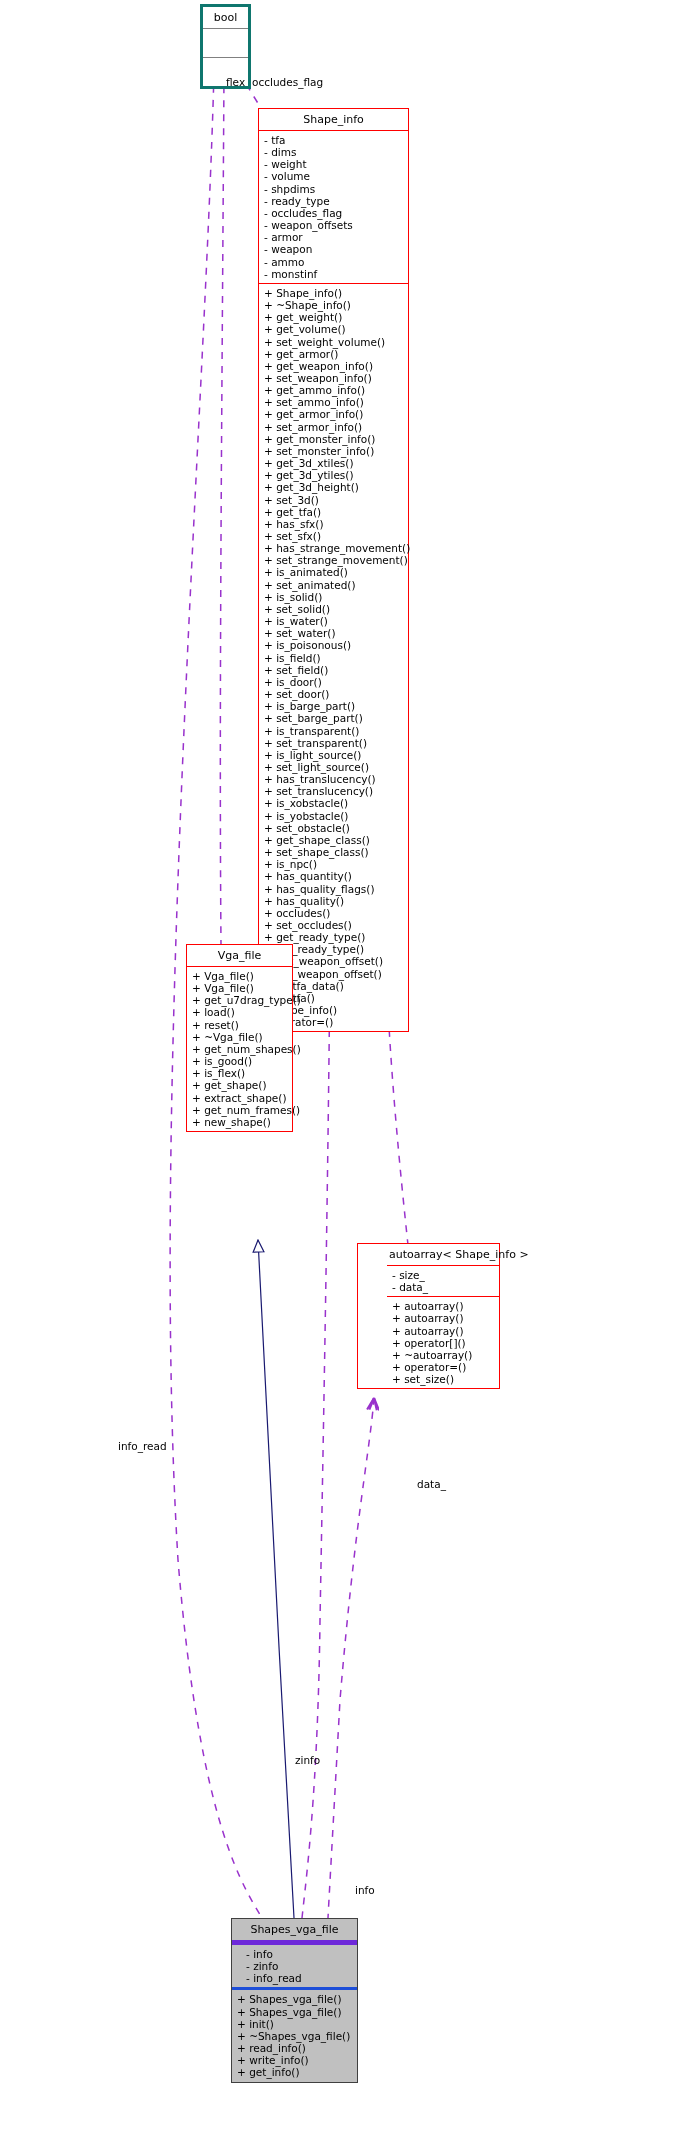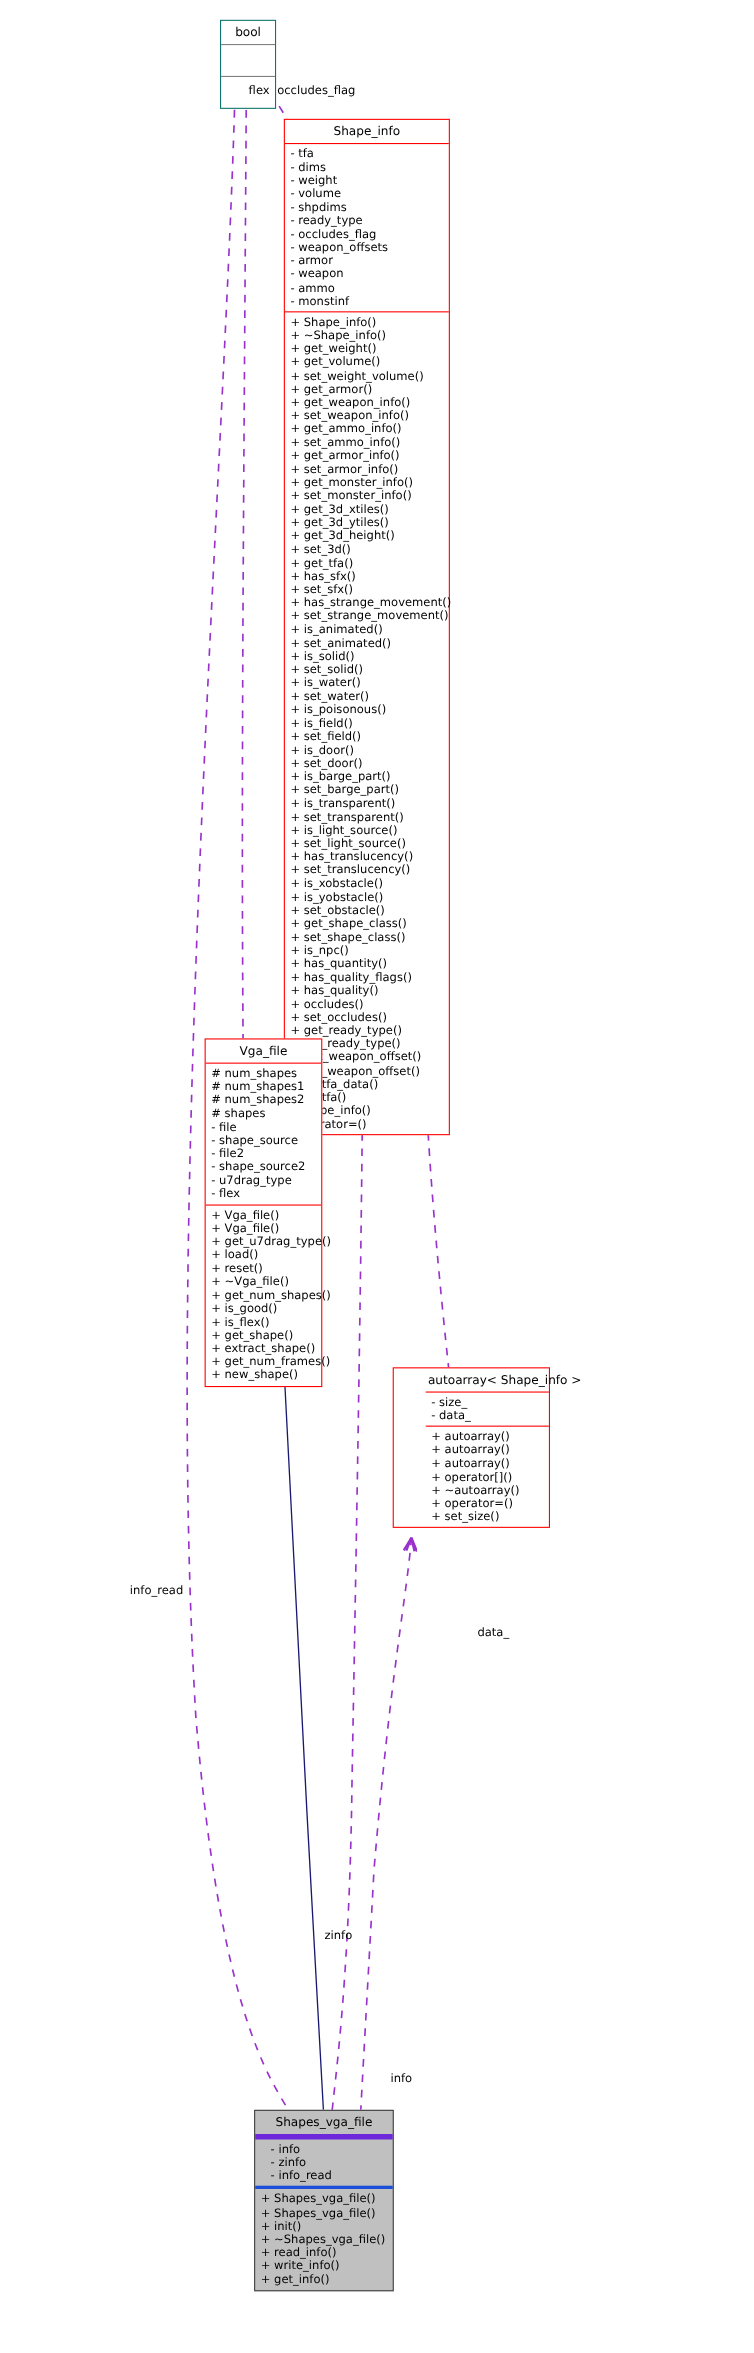--- a/index.html
+++ b/index.html
@@ -7,21 +7,21 @@
   body{
     width:685px;height:2139px;position:relative;overflow:hidden;
     font-family:"DejaVu Sans","Liberation Sans",sans-serif;
     color:#000000;
   }
   #canvas{position:absolute;left:0;top:0;width:685px;height:2139px;}
   svg.edges{position:absolute;left:0;top:0;width:685px;height:2139px;pointer-events:none;}
 
   .node{position:absolute;box-sizing:border-box;background:#ffffff;}
   .node.red{border:1px solid #ff0000;}
-  .node.gray{border:1px solid #0f766e;margin-top:14px;}
+  .node.gray{border:3px solid #0f766e;}
   .node.filled{background:#c0c0c0;border:1px solid #404040;}
 
   .nhead{
     text-align:center;font-size:11px;line-height:13px;
     padding:4px 2px 4px 2px;white-space:nowrap;
   }
   .nsec{
     font-size:10.5px;line-height:12.15px;
     padding:3px 3px 3px 5px;
   }
@@ -166,32 +166,20 @@
         <div class="row">+ set_weapon_offset()</div>
         <div class="row">- set_tfa_data()</div>
         <div class="row">- set_tfa()</div>
         <div class="row">- Shape_info()</div>
         <div class="row">- operator=()</div>
       </div>
   </div>
 
   <div class="node red" style="left:186px;top:944px;width:107px;">
     <div class="nhead">Vga_file</div>
-    <div class="nsec attrs">
-        <div class="row"># num_shapes</div>
-        <div class="row"># num_shapes1</div>
-        <div class="row"># num_shapes2</div>
-        <div class="row"># shapes</div>
-        <div class="row">- file</div>
-        <div class="row">- shape_source</div>
-        <div class="row">- file2</div>
-        <div class="row">- shape_source2</div>
-        <div class="row">- u7drag_type</div>
-        <div class="row">- flex</div>
-      </div>
     <div class="nsec methods">
         <div class="row">+ Vga_file()</div>
         <div class="row">+ Vga_file()</div>
         <div class="row">+ get_u7drag_type()</div>
         <div class="row">+ load()</div>
         <div class="row">+ reset()</div>
         <div class="row">+ ~Vga_file()</div>
         <div class="row">+ get_num_shapes()</div>
         <div class="row">+ is_good()</div>
         <div class="row">+ is_flex()</div>
@@ -233,17 +221,17 @@
         <div class="row">+ ~Shapes_vga_file()</div>
         <div class="row">+ read_info()</div>
         <div class="row">+ write_info()</div>
         <div class="row">+ get_info()</div>
       </div>
   </div>
 
   <div class="edge-label" style="left:226px;top:76px;">flex</div>
   <div class="edge-label" style="left:252px;top:76px;">occludes_flag</div>
   <div class="edge-label" style="left:118px;top:1440px;">info_read</div>
-  <div class="edge-label" style="left:417px;top:1478px;margin-left:17px;">data_</div>
+  <div class="edge-label" style="left:417px;top:1478px;">data_</div>
   <div class="edge-label" style="left:295px;top:1754px;text-align:center;">zinfo</div>
   <div class="edge-label" style="left:355px;top:1884px;">info</div>
 
 </div>
 
 </body></html>

